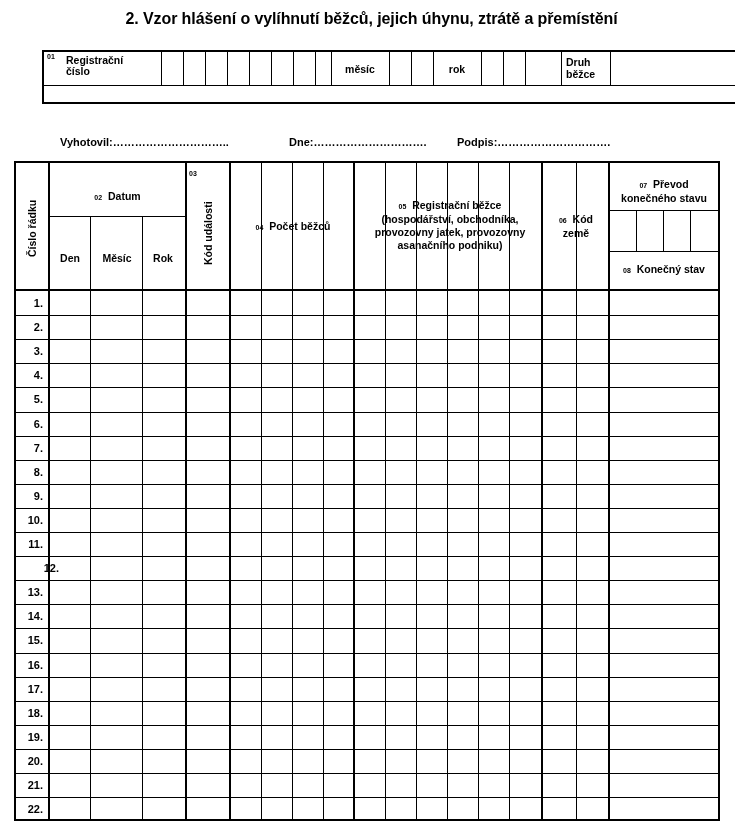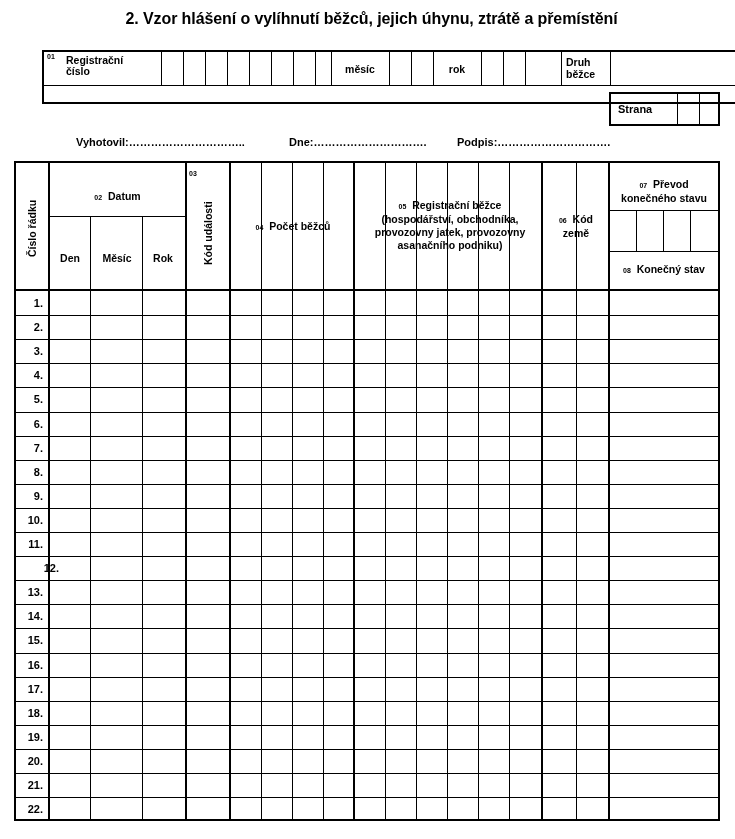--- a/index.html
+++ b/index.html
@@ -184,28 +184,23 @@
     <div class="lbl-bold" style="position:absolute; left:522px; top:5px;">
       <span>Druh</span><br>
       <span>běžce</span>
     </div>
     <div class="vline" style="left:566px; top:0; height:33px;"></div>
 
     <div class="hline" style="left:0; top:33px; width:702px;"></div>
 
   </div>
 
-  <div class="strana-box">
-    <div class="strana-lbl">Strana</div>
-    <div class="vline" style="left:66px; top:0; height:30px;"></div>
-    <div class="vline" style="left:88px; top:0; height:30px;"></div>
-  </div>
 
   <div class="sigline">
-    <span style="left:62px;">Vyhotovil:…………………………..</span>
+    <span style="left:46px;">Vyhotovil:…………………………..</span>
     <span style="left:275px;">Dne:………………………….</span>
     <span style="left:443px;">Podpis:………………………….</span>
   </div>
 
   <div class="tbl">
 
     <div class="head-cell vert" style="left:0; top:10px; width:32px; height:110px; line-height:32px;">Číslo řádku</div>
     <div class="sep" style="left:32px; top:0; width:2px; height:656px;"></div>
 
     <div class="head-cell" style="left:34px; top:27px; width:135px;">

